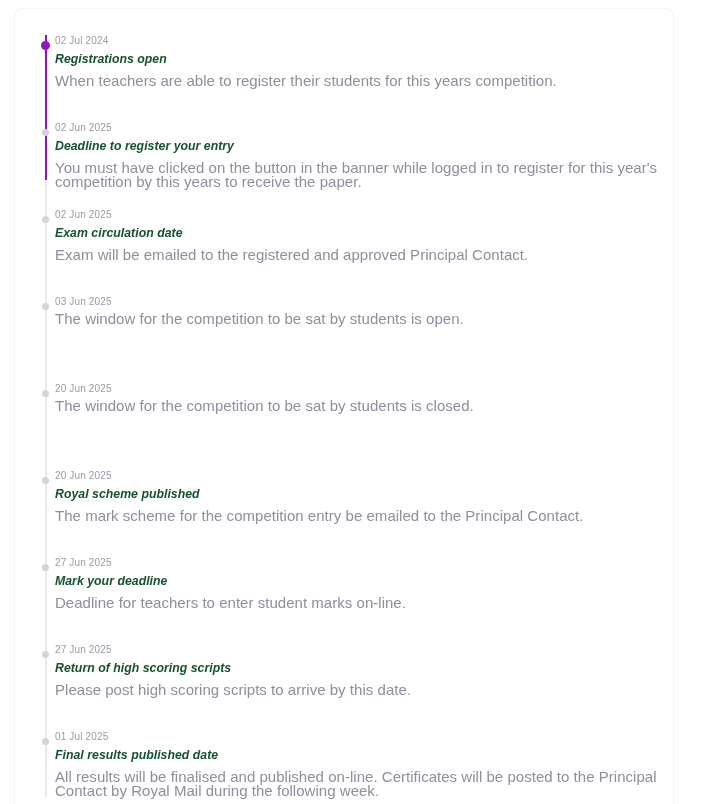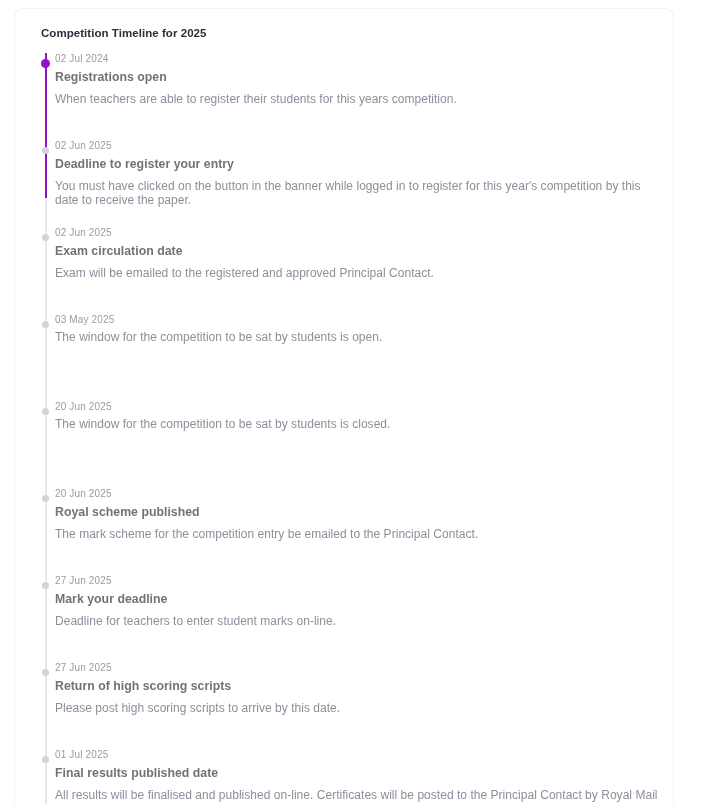--- a/index.html
+++ b/index.html
@@ -90,65 +90,65 @@
     font-size: 10px;
     color: #9a9aa6;
     line-height: 12px;
     letter-spacing: 0.15px;
     margin-bottom: 4px;
   }
 
   .item-title {
     font-size: 12.3px;
     font-weight: bold;
-    color: #737373;
+    color: #14532d;
     line-height: 16px;
     letter-spacing: 0.02px;
     margin-bottom: 7px;
+    font-style: italic;
   }
 
   .item-desc {
-    font-size: 12px;
+    font-size: 15px;
     color: #8e8e9c;
     line-height: 14px;
     letter-spacing: 0.03px;
   }
 </style>
 </head>
 <body>
 
 <div id="timeline-card">
 
-  <h1 id="page-title">Competition Timeline for 2025</h1>
 
   <ul id="timeline-list">
     <div id="timeline-rail"></div>
     <div id="timeline-rail-active"></div>
 
   <li class="timeline-item active">
         <span class="timeline-dot"></span>
         <div class="item-date">02 Jul 2024</div>
         <div class="item-title">Registrations open</div>
         <div class="item-desc">When teachers are able to register their students for this years competition.</div>
       </li>
       <li class="timeline-item">
         <span class="timeline-dot"></span>
         <div class="item-date">02 Jun 2025</div>
         <div class="item-title">Deadline to register your entry</div>
-        <div class="item-desc">You must have clicked on the button in the banner while logged in to register for this year's competition by this date to receive the paper.</div>
+        <div class="item-desc">You must have clicked on the button in the banner while logged in to register for this year's competition by this years to receive the paper.</div>
       </li>
       <li class="timeline-item">
         <span class="timeline-dot"></span>
         <div class="item-date">02 Jun 2025</div>
         <div class="item-title">Exam circulation date</div>
         <div class="item-desc">Exam will be emailed to the registered and approved Principal Contact.</div>
       </li>
       <li class="timeline-item">
         <span class="timeline-dot"></span>
-        <div class="item-date">03 May 2025</div>
+        <div class="item-date">03 Jun 2025</div>
         <div class="item-desc">The window for the competition to be sat by students is open.</div>
       </li>
       <li class="timeline-item">
         <span class="timeline-dot"></span>
         <div class="item-date">20 Jun 2025</div>
         <div class="item-desc">The window for the competition to be sat by students is closed.</div>
       </li>
       <li class="timeline-item">
         <span class="timeline-dot"></span>
         <div class="item-date">20 Jun 2025</div>

